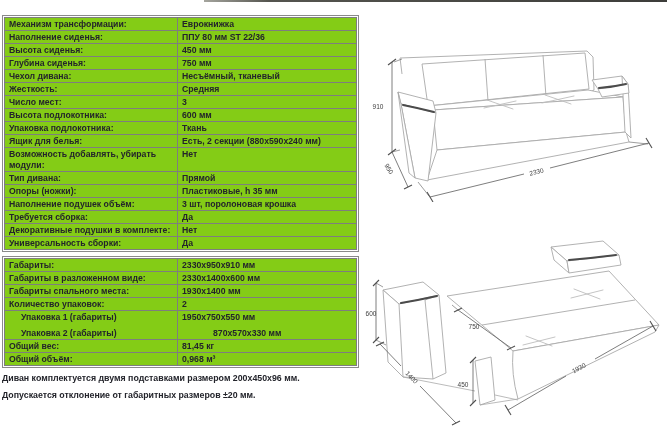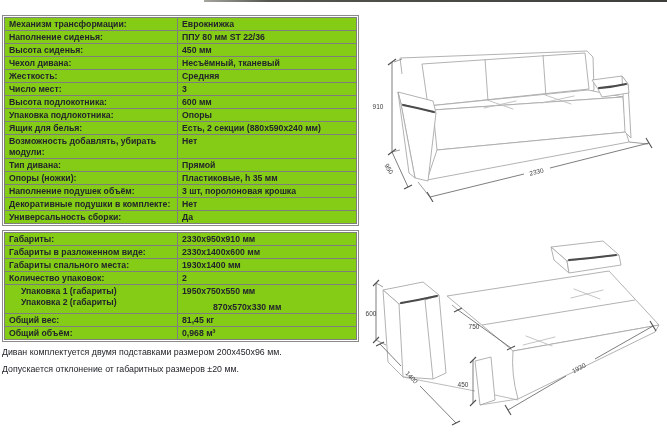--- a/index.html
+++ b/index.html
@@ -20,25 +20,25 @@
   table.spec td{
     border:1px solid #7e7e7e;
     font-size:8.7px;font-weight:600;color:#23242b;
     line-height:11px;padding:0.5px 2px 0.5px 4px;
     vertical-align:top;overflow:hidden;white-space:normal;
   }
   td.lbl{width:166px;}
   td.val{width:172px;}
   table.t2{margin-top:8px;}
   .pk{padding-left:12px;}
-  .pk2{}
+  .pk2{margin-top:5px;}
   .pkv2{margin-top:5px;padding-left:31px;}
   td.pkcell{padding-top:2px;padding-bottom:3px;}
   .notes{margin-top:7px;margin-left:-2px;}
-  .note{font-size:8.8px;font-weight:400;color:#23242b;line-height:11px;}
+  .note{font-size:8.8px;font-weight:700;color:#23242b;line-height:11px;}
   .note+.note{margin-top:6px;}
   .drawing{position:absolute;}
   #drawing-folded{left:366px;top:40px;}
   #drawing-unfolded{left:363px;top:234px;}
   svg text{font-family:"Liberation Sans",sans-serif;font-size:6.5px;fill:#3c3c3c;}
 </style>
 </head>
 <body>
 
 <div class="top-strip"></div>
@@ -53,58 +53,66 @@
         </tr>
       <tr>
           <td class="lbl">Наполнение сиденья:</td>
           <td class="val">ППУ 80 мм ST 22/36</td>
         </tr>
       <tr>
           <td class="lbl">Высота сиденья:</td>
           <td class="val">450 мм</td>
         </tr>
       <tr>
+          <td class="lbl">Глубина сиденья:</td>
+          <td class="val">750 мм</td>
+        </tr>
+      <tr>
           <td class="lbl">Чехол дивана:</td>
           <td class="val">Несъёмный, тканевый</td>
         </tr>
       <tr>
           <td class="lbl">Жесткость:</td>
           <td class="val">Средняя</td>
         </tr>
       <tr>
           <td class="lbl">Число мест:</td>
           <td class="val">3</td>
         </tr>
       <tr>
           <td class="lbl">Высота подлокотника:</td>
           <td class="val">600 мм</td>
         </tr>
       <tr>
           <td class="lbl">Упаковка подлокотника:</td>
-          <td class="val">Опоры</td>
+          <td class="val">Ткань</td>
         </tr>
       <tr>
           <td class="lbl">Ящик для белья:</td>
           <td class="val">Есть, 2 секции (880x590x240 мм)</td>
         </tr>
       <tr>
           <td class="lbl">Возможность добавлять, убирать модули:</td>
           <td class="val">Нет</td>
         </tr>
       <tr>
           <td class="lbl">Тип дивана:</td>
           <td class="val">Прямой</td>
         </tr>
       <tr>
           <td class="lbl">Опоры (ножки):</td>
           <td class="val">Пластиковые, h 35 мм</td>
         </tr>
       <tr>
           <td class="lbl">Наполнение подушек объём:</td>
           <td class="val">3 шт, поролоновая крошка</td>
+        </tr>
+      <tr>
+          <td class="lbl">Требуется сборка:</td>
+          <td class="val">Да</td>
         </tr>
       <tr>
           <td class="lbl">Декоративные подушки в комплекте:</td>
           <td class="val">Нет</td>
         </tr>
       <tr>
           <td class="lbl">Универсальность сборки:</td>
           <td class="val">Да</td>
         </tr>
     </tbody>

